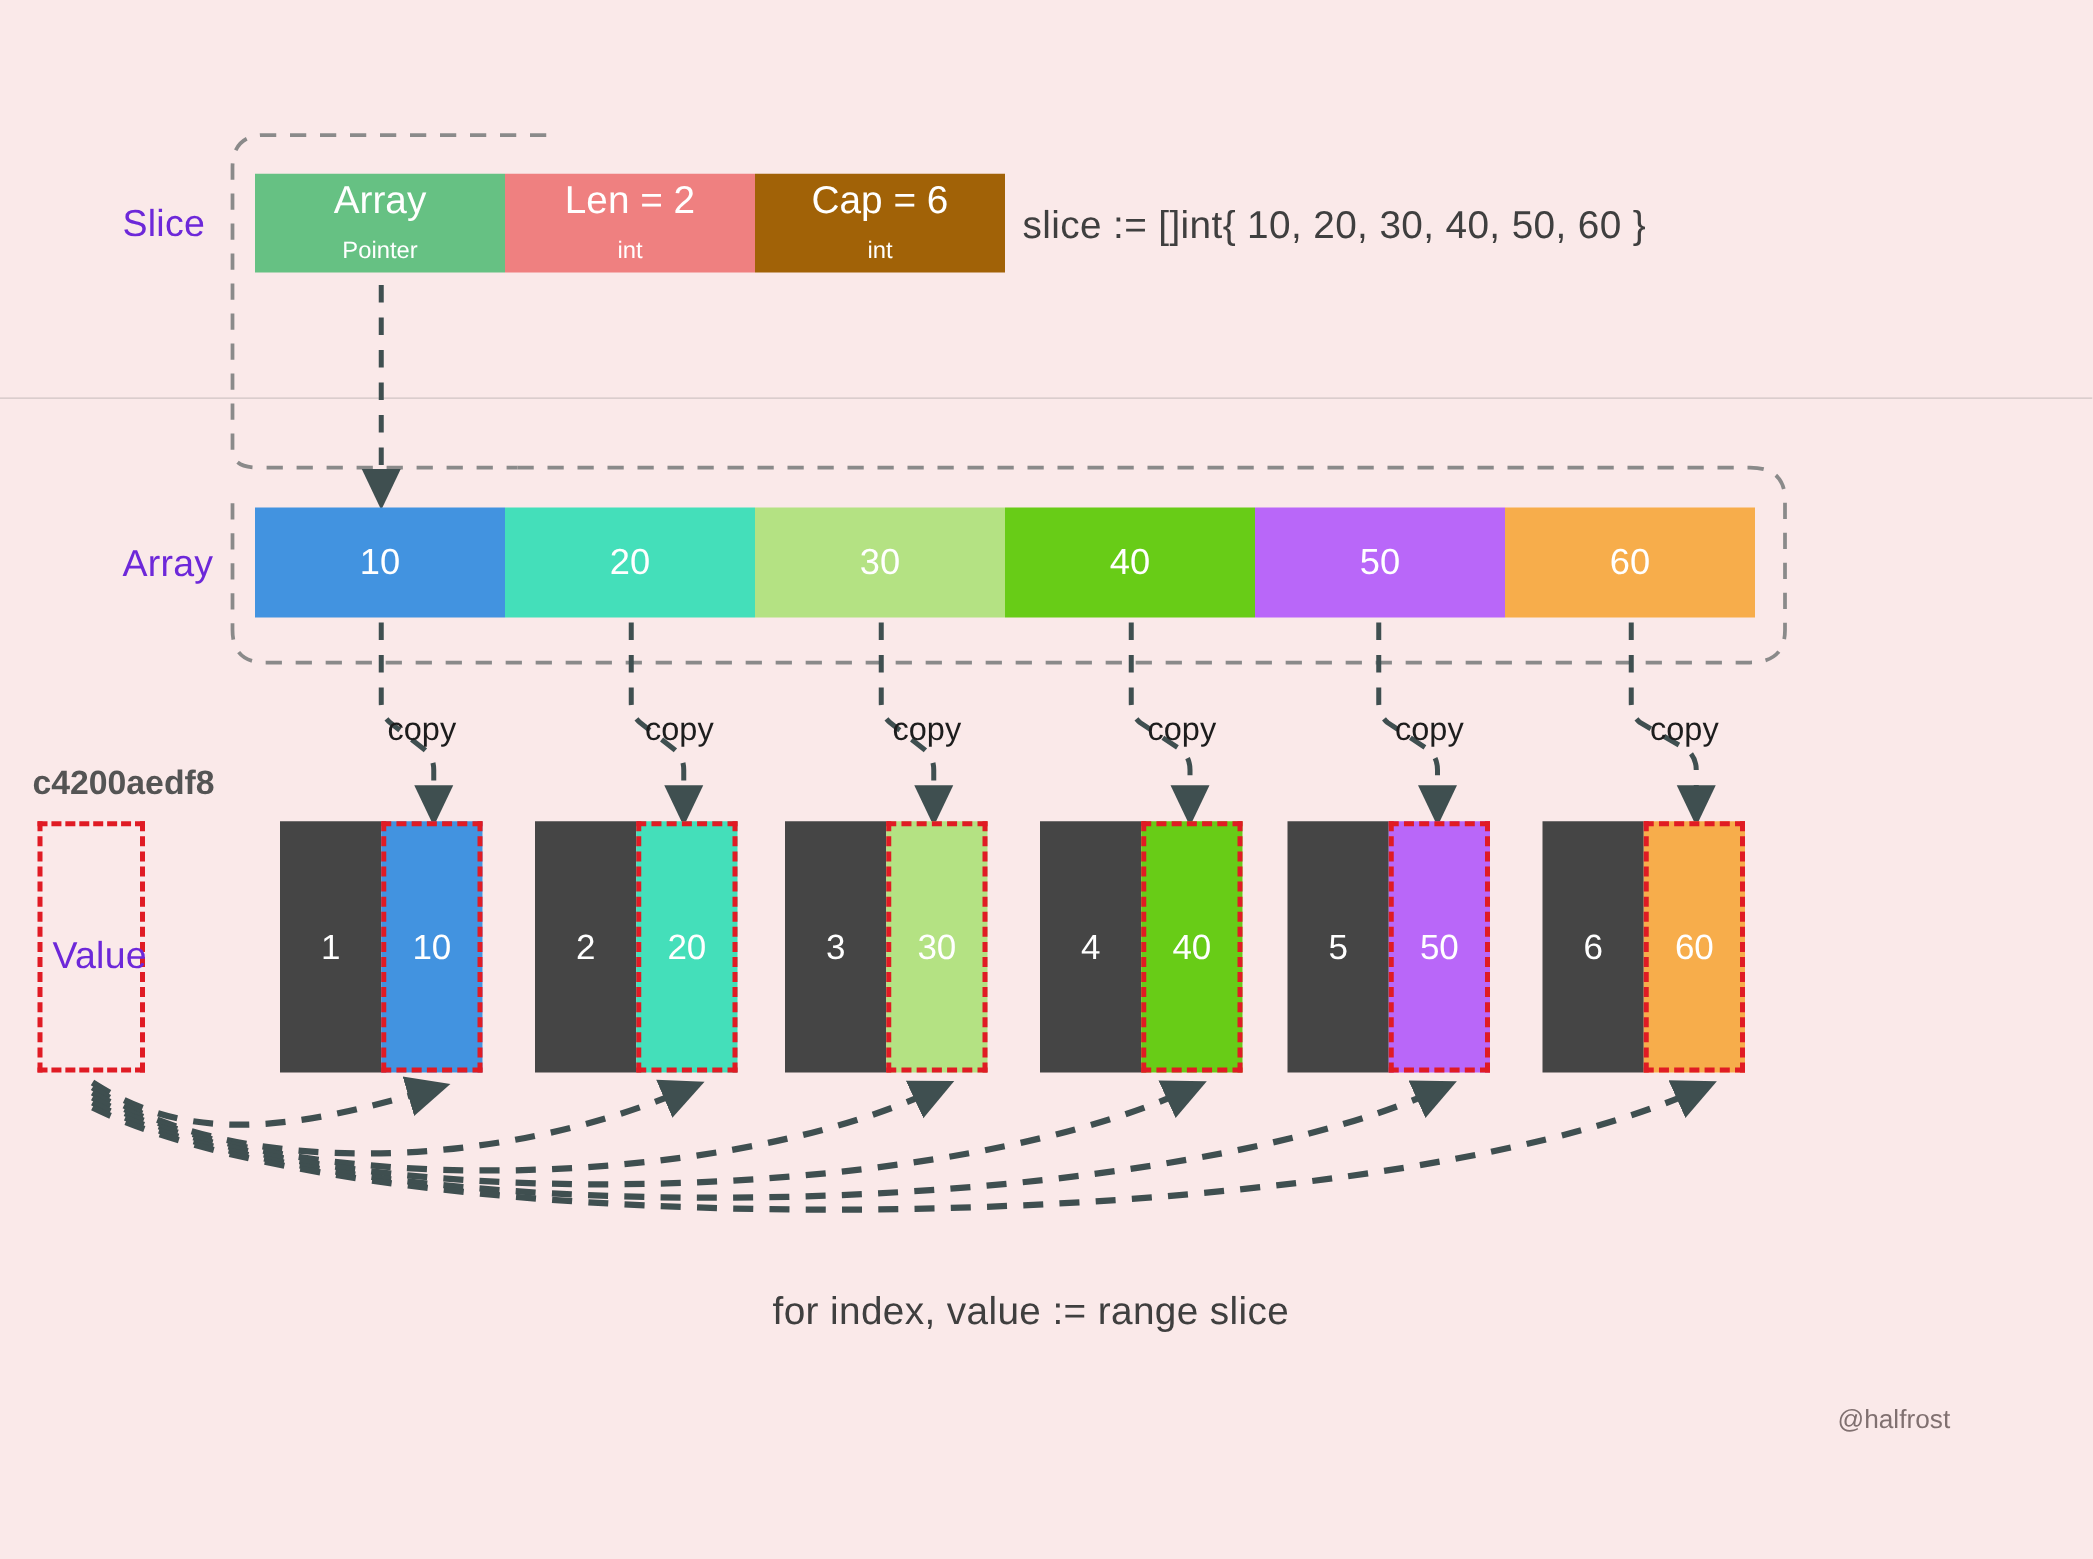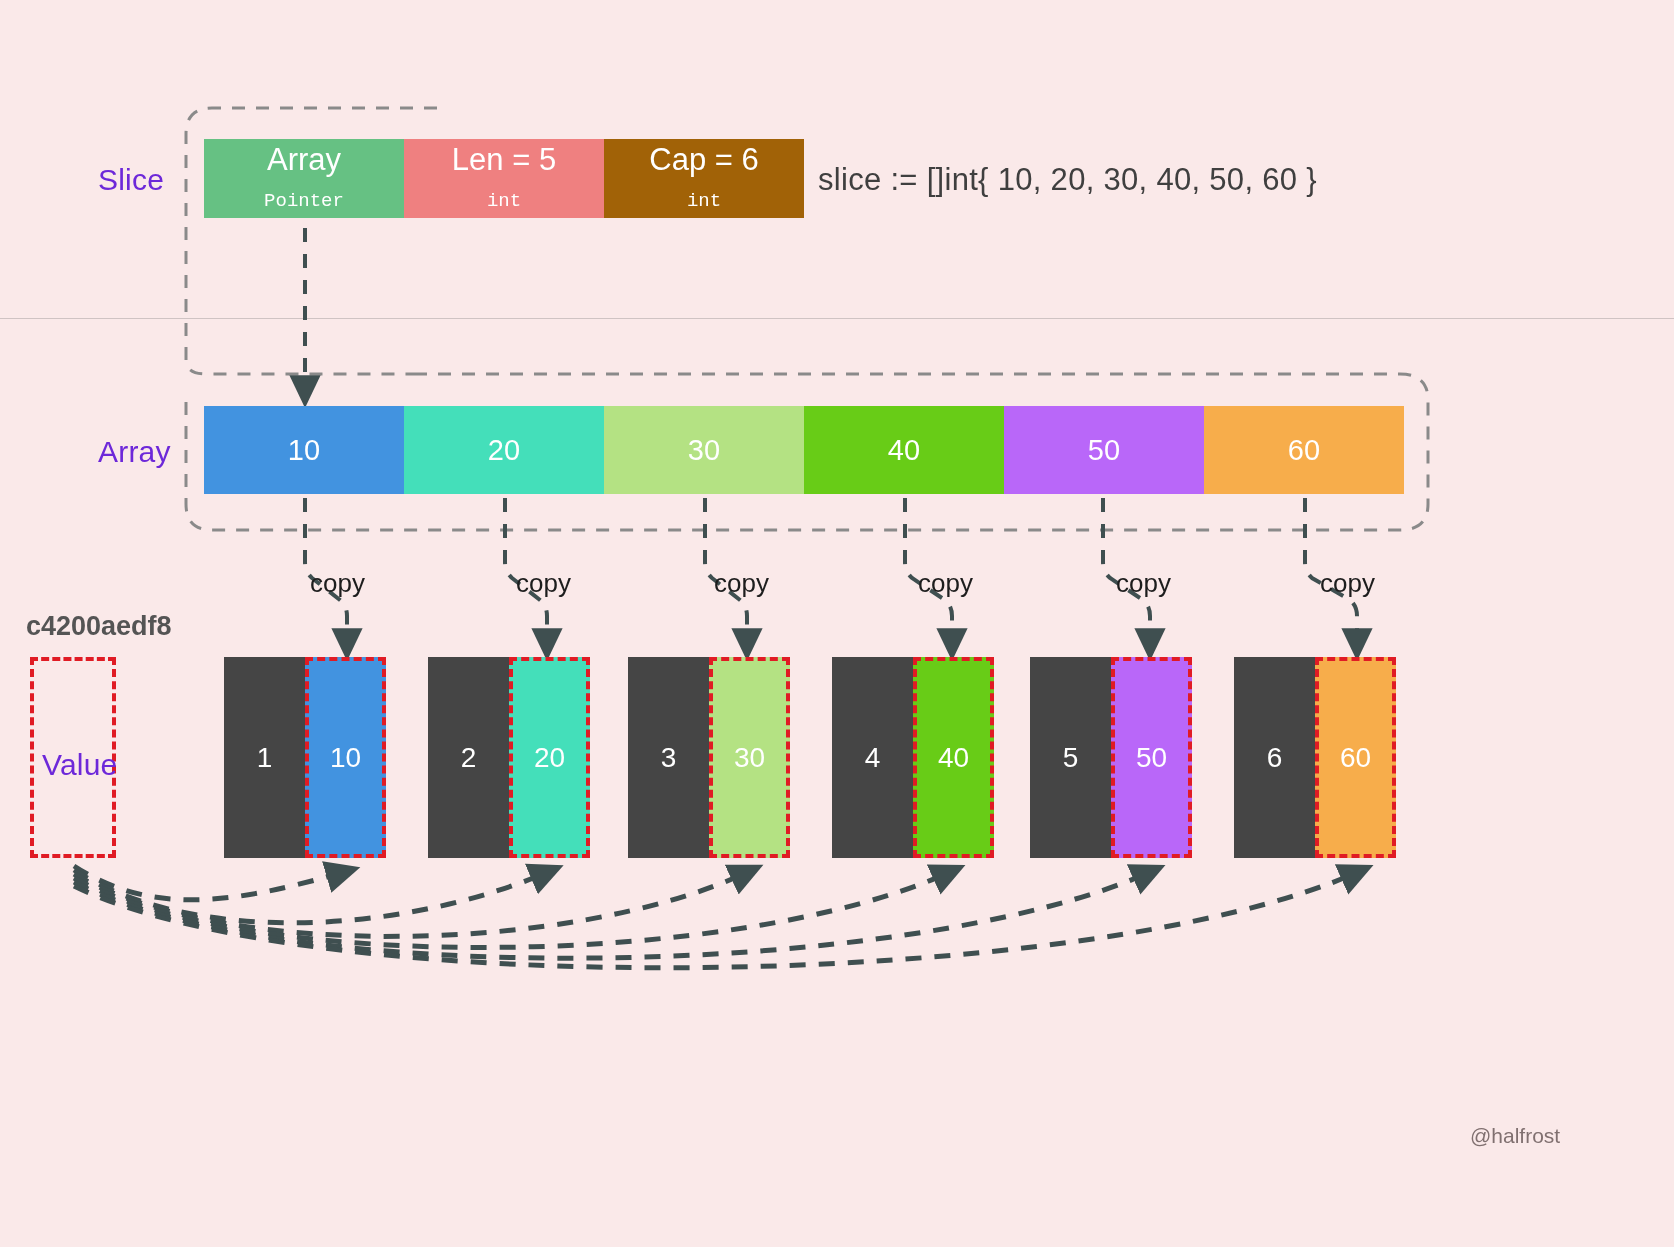--- a/index.html
+++ b/index.html
@@ -65,21 +65,20 @@
     color: #ffffff;
   }
   .slice-cell .main {
     font-size: 31px;
     line-height: 1.05;
   }
   .slice-cell .sub {
     font-size: 19px;
     line-height: 1.2;
     margin-top: 13px;
-    font-family: Liberation Mono, monospace;
   }
 
   
   .arr-cell {
     position: absolute;
     top: 406px;
     height: 88px;
     display: flex;
     align-items: center;
     justify-content: center;
@@ -175,21 +174,21 @@
   <div class="abs row-label" style="left:98px; top:435px;">Array</div>
   <div class="abs row-label" style="left:42px; top:748px; z-index:5;">Value</div>
   <div class="abs addr-label" style="left:26px; top:611px;font-weight:bold;">c4200aedf8</div>
 
   <div>
     <div class="slice-cell" id="sc0" style="left: 204px; width: 200px; background: rgb(102, 193, 131);">
       <span class="main">Array</span>
       <span class="sub">Pointer</span>
     </div>
     <div class="slice-cell" id="sc1" style="left: 404px; width: 200px; background: rgb(239, 128, 128);">
-      <span class="main">Len = 5</span>
+      <span class="main">Len = 2</span>
       <span class="sub">int</span>
     </div>
     <div class="slice-cell" id="sc2" style="left: 604px; width: 200px; background: #a16207;">
       <span class="main">Cap = 6</span>
       <span class="sub">int</span>
     </div>
   </div>
 
   <div class="abs code-text" style="left:818px; top:162px;">slice := []int{ 10, 20, 30, 40, 50, 60 }</div>
 
@@ -233,15 +232,16 @@
     <div class="val-group" style="left:1030px; width:162px;">
       <div class="val-idx" style="background: rgb(69, 69, 69);">5</div>
       <div class="val-num" id="vn4" style="background: rgb(185, 103, 249); border-color: rgb(224, 27, 36);">50</div>
     </div>
     <div class="val-group" style="left:1234px; width:162px;">
       <div class="val-idx" style="background: rgb(69, 69, 69);">6</div>
       <div class="val-num" id="vn5" style="background: rgb(247, 173, 75); border-color: rgb(224, 27, 36);">60</div>
     </div>
   </div>
 
+  <div class="abs code-text" style="left:618px; top:1031px;">for index, value := range slice</div>
   <div class="abs watermark" style="left:1470px; top:1124px;">@halfrost</div>
 
 </div>
 
 </body></html>

